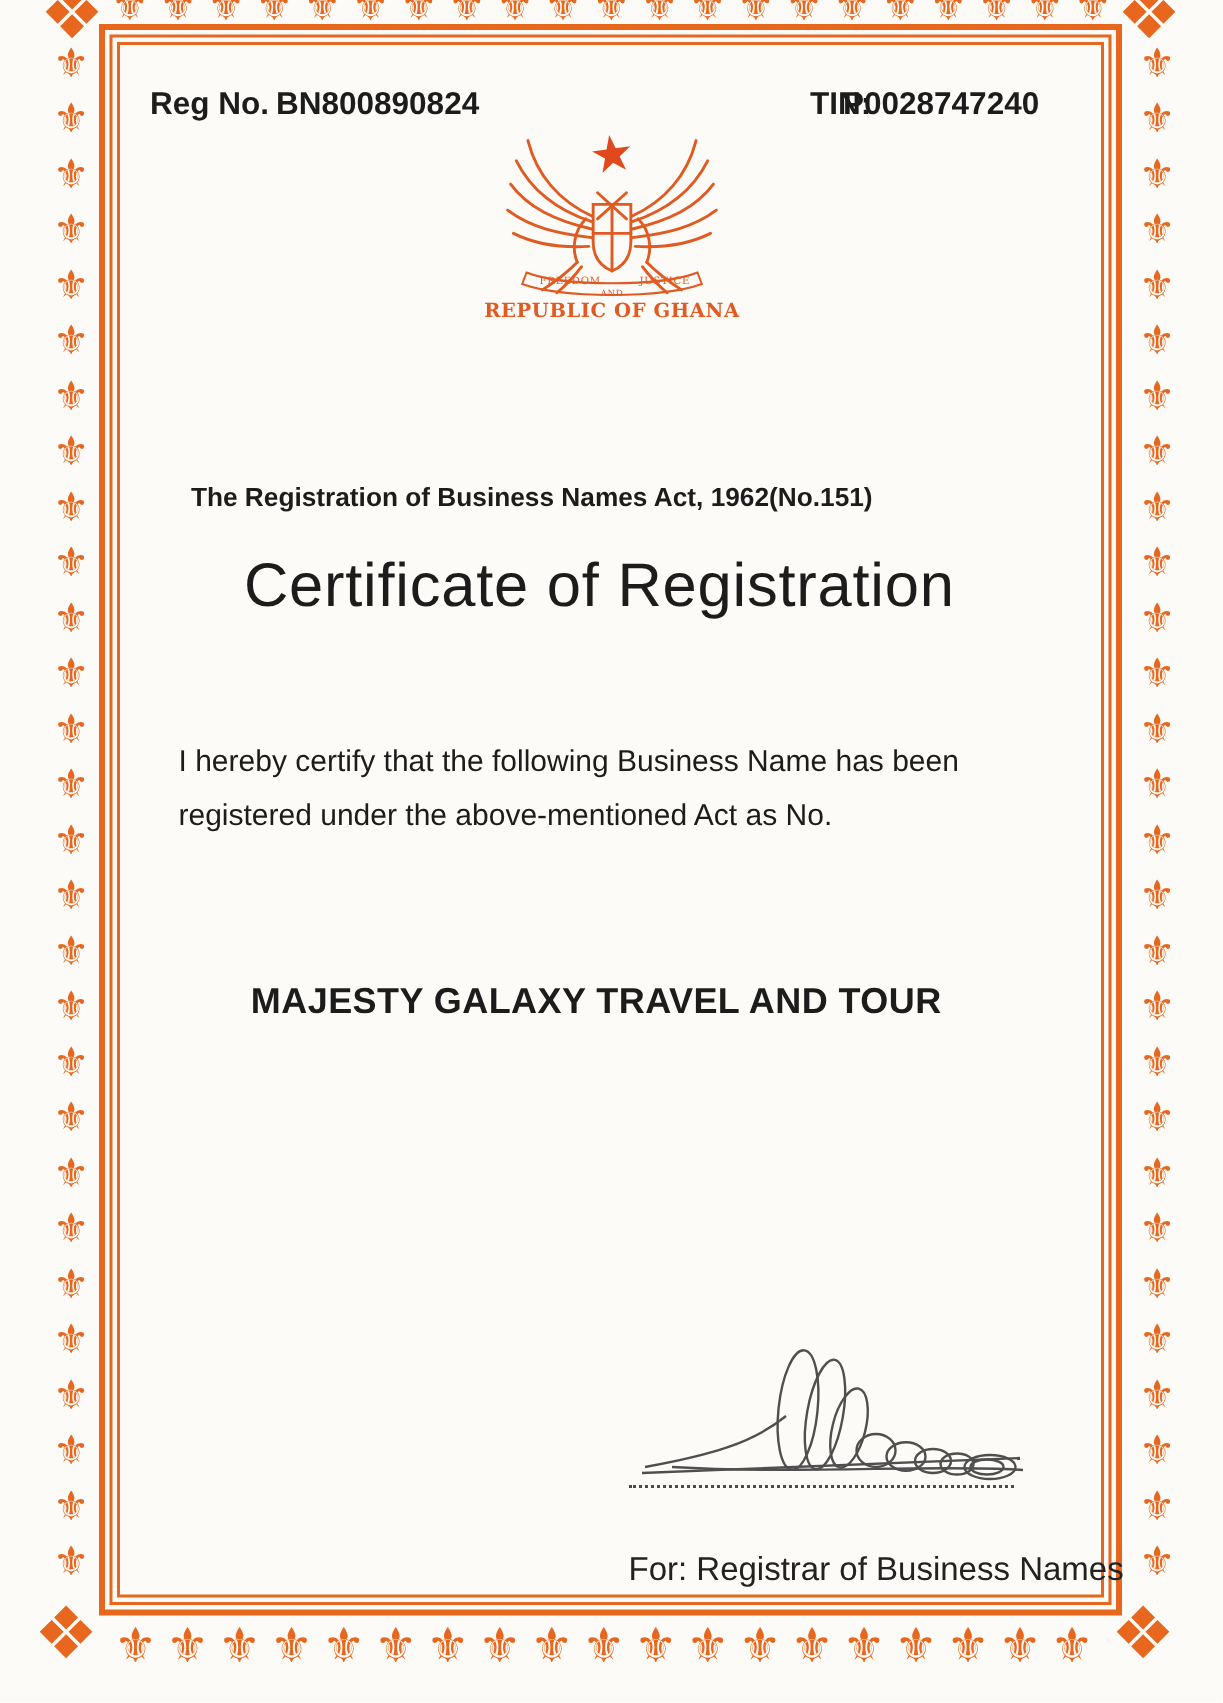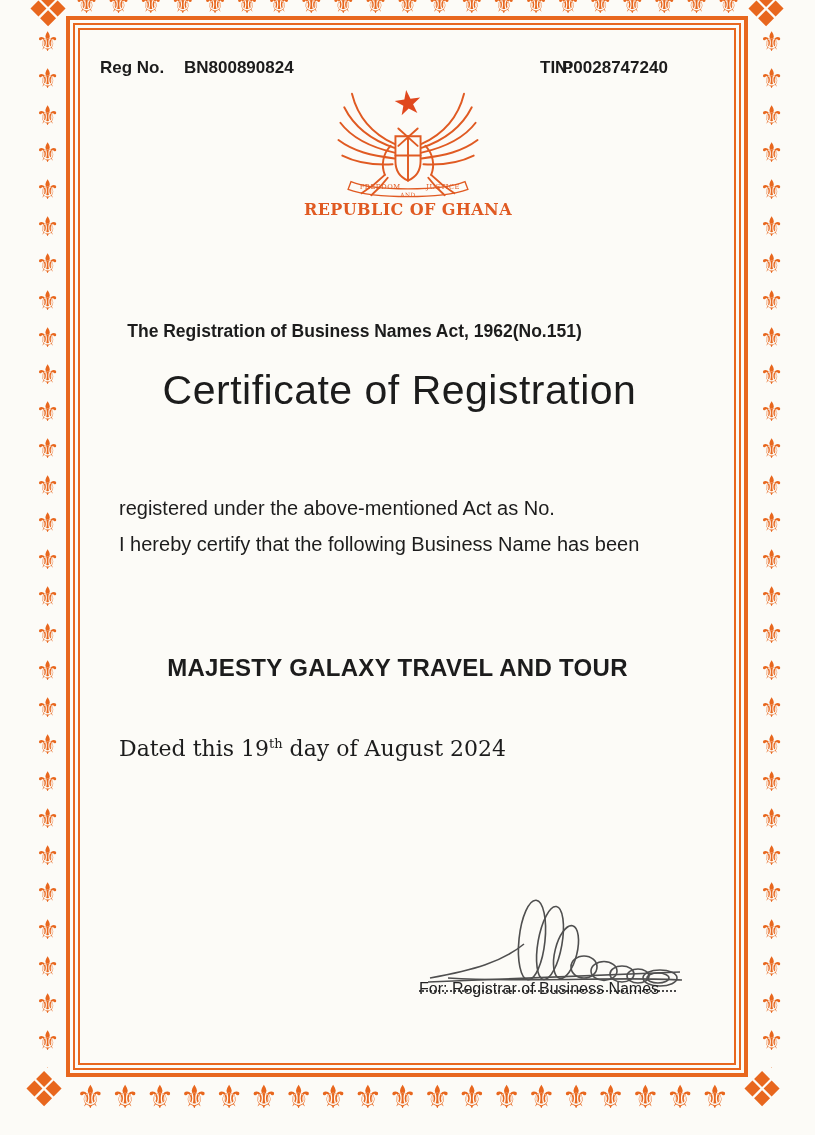--- a/index.html
+++ b/index.html
@@ -28,49 +28,49 @@
   .corner-br{left:736px;top:1066px;}
   
   .rule-outer{position:absolute;left:66px;top:16px;width:682px;height:1061px;
               border:4px solid #e8671e;box-sizing:border-box;}
   .rule-mid{position:absolute;left:3px;top:3px;right:3px;bottom:3px;
             border:2px solid #e8671e;}
   .rule-inner{position:absolute;left:3px;top:3px;right:3px;bottom:3px;
             border:2px solid #e8671e;}
   
   .hdr{position:absolute;top:58px;left:0;width:815px;height:30px;
-       font-weight:bold;font-size:17px;}
+       font-weight:bold;font-size:21px;}
   .hdr span{position:absolute;white-space:nowrap;}
   .reg-label{left:100px;}
   .reg-value{left:184px;}
   .tin-label{left:540px;}
   .tin-value{left:562px;}
   
   .emblem{position:absolute;left:330px;top:86px;width:156px;height:114px;}
   .country{position:absolute;left:258px;top:200px;width:300px;text-align:center;
            font-family:"DejaVu Serif","Liberation Serif",serif;
-           font-weight:bold;font-size:16px;color:#e05a22;letter-spacing:.4px;}
+           font-weight:bold;font-size:13px;color:#e05a22;letter-spacing:.4px;}
   
   .act-line{position:absolute;top:321px;left:0;width:815px;text-align:center;
             transform:translateX(-53px);font-weight:bold;font-size:17.5px;}
   .cert-title{position:absolute;top:367px;left:0;width:815px;text-align:center;
             transform:translateX(-8px);font-size:41px;letter-spacing:.5px;}
   .body-par{position:absolute;top:490px;left:119px;width:545px;
             font-size:20px;line-height:36px;}
   .body-par b{font-weight:bold;}
   .biz-name{position:absolute;top:654px;left:0;width:815px;text-align:center;
             transform:translateX(-10px);font-weight:bold;font-size:24px;letter-spacing:.3px;}
   .dated{position:absolute;top:736px;left:119px;font-size:22px;
          font-family:"DejaVu Serif","Liberation Serif",serif;}
   .dated sup{font-size:13px;}
   
   .sig-svg{position:absolute;left:424px;top:888px;width:262px;height:100px;}
   .dotted-line{position:absolute;left:419px;top:990px;width:257px;height:0;
                border-top:2px dotted #4a4a4a;}
-  .sig-label{position:absolute;left:419px;top:980px;font-size:16px;color:#222;}
+  .sig-label{position:absolute;left:419px;top:1033px;font-size:22px;color:#222;}
 </style>
 </head>
 <body>
 
 <div class="page">
 
   <div class="strip strip-top">⚜⚜⚜⚜⚜⚜⚜⚜⚜⚜⚜⚜⚜⚜⚜⚜⚜⚜⚜⚜⚜⚜⚜⚜⚜⚜⚜⚜⚜⚜⚜⚜⚜⚜⚜⚜⚜⚜⚜⚜</div>
   <div class="strip strip-bottom">⚜⚜⚜⚜⚜⚜⚜⚜⚜⚜⚜⚜⚜⚜⚜⚜⚜⚜⚜⚜⚜⚜⚜⚜⚜⚜⚜⚜⚜⚜⚜⚜⚜⚜⚜⚜⚜⚜⚜⚜</div>
   <div class="strip strip-left">⚜⚜⚜⚜⚜⚜⚜⚜⚜⚜⚜⚜⚜⚜⚜⚜⚜⚜⚜⚜⚜⚜⚜⚜⚜⚜⚜⚜⚜⚜⚜⚜⚜⚜⚜⚜⚜⚜⚜⚜</div>
   <div class="strip strip-right">⚜⚜⚜⚜⚜⚜⚜⚜⚜⚜⚜⚜⚜⚜⚜⚜⚜⚜⚜⚜⚜⚜⚜⚜⚜⚜⚜⚜⚜⚜⚜⚜⚜⚜⚜⚜⚜⚜⚜⚜</div>
@@ -121,29 +121,26 @@
     <text x="95" y="107" font-size="7" fill="#e05a22" stroke="none" font-family="DejaVu Serif, serif" letter-spacing="0.5">JUSTICE</text>
     <text x="68" y="115" font-size="6" fill="#e05a22" stroke="none" font-family="DejaVu Serif, serif" letter-spacing="0.5">AND</text>
   </svg>
   <div class="country">REPUBLIC OF GHANA</div>
 
   <div class="act-line">The Registration of Business Names Act, 1962(No.151)</div>
 
   <div class="cert-title">Certificate of Registration</div>
 
   <div class="body-par">
+    <div>I hereby certify that the following Business Name has been</div>
     <div>registered under the above-mentioned Act as No.</div>
-    <div>I hereby certify that the following Business Name has been</div>
   </div>
 
   <div class="biz-name">MAJESTY GALAXY TRAVEL AND TOUR</div>
 
-  <div class="dated">
-    <span>Dated this 19</span><sup>th</sup><span> day of August 2024</span>
-  </div>
 
   <svg class="sig-svg" viewBox="0 0 262 100" fill="none" stroke="#4f4f4f" stroke-width="1.6">
     <path d="M6,90 C50,82 78,74 100,56"></path>
     <ellipse cx="108" cy="52" rx="13" ry="40" transform="rotate(6 108 52)"></ellipse>
     <ellipse cx="126" cy="55" rx="12" ry="37" transform="rotate(10 126 55)"></ellipse>
     <ellipse cx="142" cy="64" rx="11" ry="27" transform="rotate(14 142 64)"></ellipse>
     <ellipse cx="160" cy="79" rx="13" ry="11"></ellipse>
     <ellipse cx="180" cy="83" rx="13" ry="9.5"></ellipse>
     <ellipse cx="198" cy="86" rx="12" ry="8"></ellipse>
     <ellipse cx="214" cy="88" rx="11" ry="7"></ellipse>

